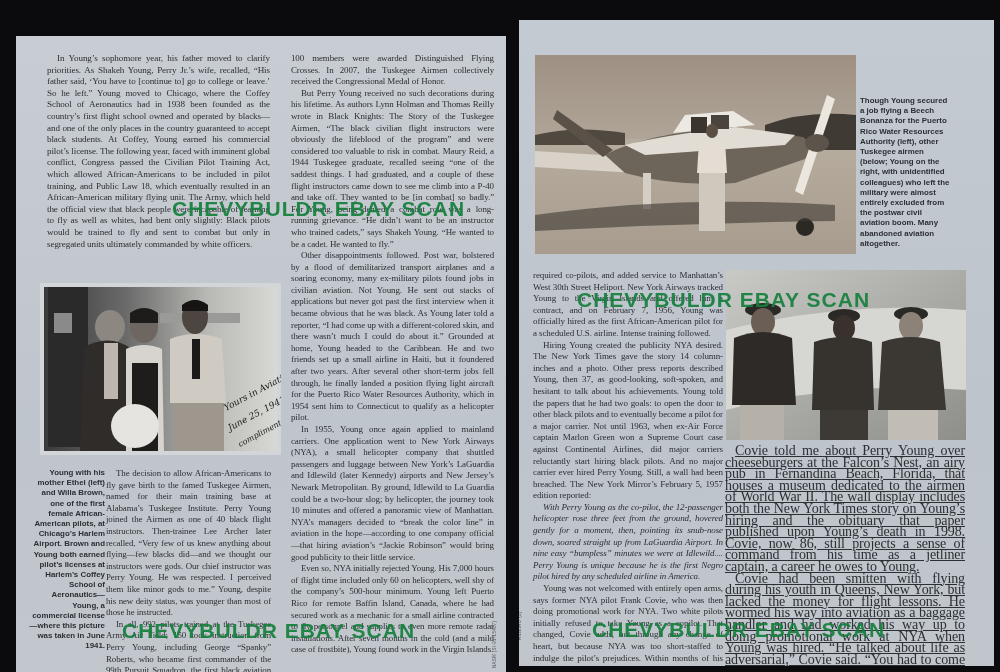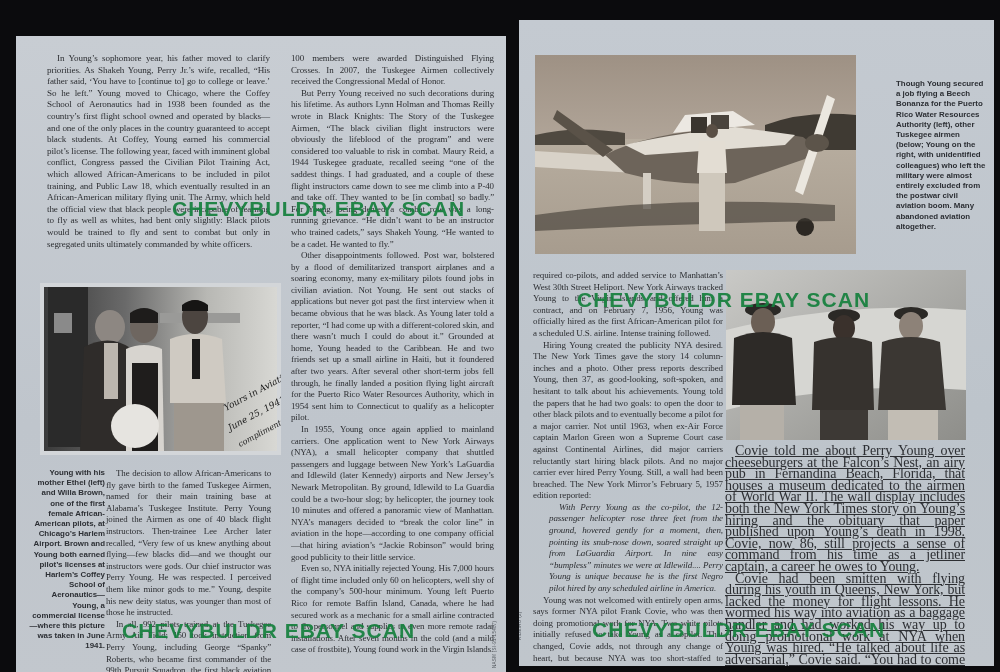--- a/index.html
+++ b/index.html
@@ -8,21 +8,21 @@
 
   .page { position: absolute; background: #c3c8ce; overflow: hidden; }
   .page-left { left: 16px; top: 36px; width: 490px; height: 646px;
     background: linear-gradient(180deg,#c8cdd3 0%,#bfc5cc 60%,#c2c7cd 100%); }
   .page-right { left: 519px; top: 20px; width: 475px; height: 646px;
     background: linear-gradient(180deg,#c4cad1 0%,#bdc4cb 60%,#c0c6cc 100%); }
 
   .col { position: absolute; font-size: 9.1px; line-height: 11.6px; text-align: justify; color: #2d2f33; letter-spacing: -0.1px; }
   .col p { text-indent: 10px; margin: 0; }
   .col p.noindent { text-indent: 0; }
-  .col p.quote { font-style: italic; text-indent: 10px; margin-left: 16px; }
+  .col p.quote { font-style: italic; text-indent: 10px; }
 
   .caption { position: absolute; font-family: "Liberation Sans", "DejaVu Sans", sans-serif; font-weight: bold;
     font-size: 7.9px; line-height: 10.2px; color: #2c2f34; }
 
   .photo { position: absolute; overflow: hidden; }
   .credit { position: absolute; font-family: "Liberation Sans", sans-serif; font-size: 4.5px; color: #555a60;
     writing-mode: vertical-rl; transform: rotate(180deg); letter-spacing: 0.3px; }
 
   .watermark { position: absolute; font-family: "Liberation Sans", "DejaVu Sans", sans-serif; font-weight: bold;
     color: #15803d; font-size: 21px; letter-spacing: 1px; white-space: nowrap; opacity: 0.92; }
@@ -129,21 +129,21 @@
       <circle cx="270" cy="172" r="9" fill="#2c2823"></circle>
 
       <path d="M0,160 Q140,140 300,150 L300,166 Q150,168 0,176 Z" fill="#3d3832" opacity="0.6"></path>
 
       <ellipse cx="177" cy="76" rx="6" ry="7" fill="#5a4f45"></ellipse>
       <path d="M164,86 L190,86 L192,118 L162,118 Z" fill="#e3ddd3"></path>
       <rect x="164" y="118" width="26" height="58" fill="#cfc8bc"></rect>
     </svg>
   </div>
 
-  <div class="caption" style="left:341px; top:59px; width:90px;margin-left:36px;">Though Young secured a job flying a Beech Bonanza for the Puerto Rico Water Resources Authority (left), other Tuskegee airmen (below; Young on the right, with unidentified colleagues) who left the military were almost entirely excluded from the postwar civil aviation boom. Many abandoned aviation altogether.</div>
+  <div class="caption" style="left:341px; top:76px; width:90px;">Though Young secured a job flying a Beech Bonanza for the Puerto Rico Water Resources Authority (left), other Tuskegee airmen (below; Young on the right, with unidentified colleagues) who left the military were almost entirely excluded from the postwar civil aviation boom. Many abandoned aviation altogether.</div>
 
   <div class="photo" style="left:207px; top:250px; width:240px; height:170px; background:#bcbcb8;">
     <svg width="240" height="170" viewBox="0 0 240 170">
       <defs>
         <linearGradient id="bg3" x1="0" y1="0" x2="1" y2="1">
           <stop offset="0" stop-color="#c9c9c6"></stop>
             <stop offset="1" stop-color="#8e8e8a"></stop>
         </linearGradient>
       </defs>
       <rect width="240" height="170" fill="url(#bg3)"></rect>

